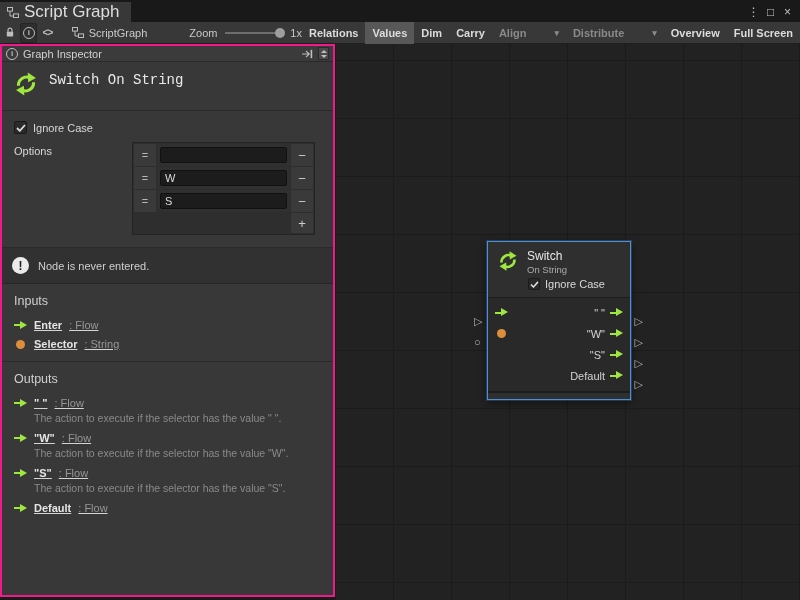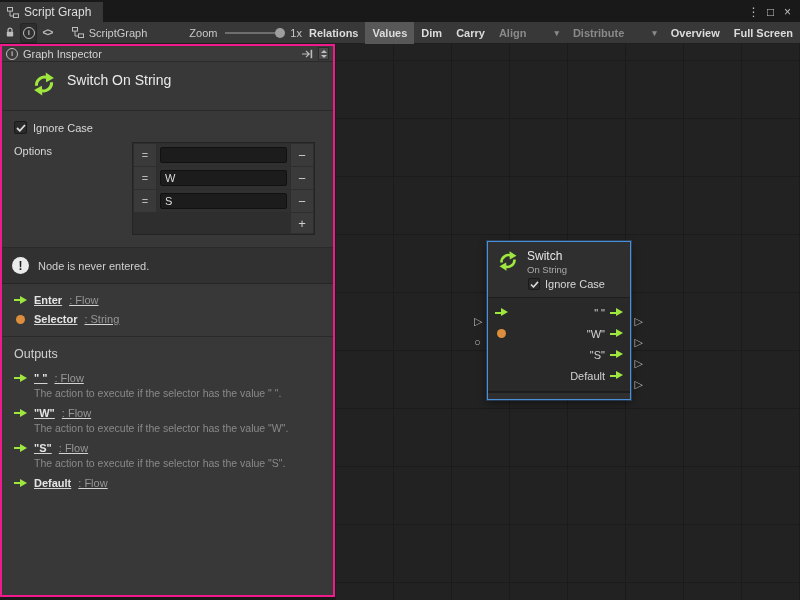--- a/index.html
+++ b/index.html
@@ -3,21 +3,21 @@
 <meta charset="utf-8">
 <style>
   * { margin:0; padding:0; box-sizing:border-box; }
   html,body { width:800px; height:600px; overflow:hidden; background:#191919;
     font-family:"Liberation Sans", sans-serif; -webkit-font-smoothing:antialiased; }
   .window { width:800px; height:600px; display:flex; flex-direction:column; background:#191919; }
 
   
   .titlebar { height:22px; display:flex; align-items:flex-end; background:#191919; flex:0 0 22px; }
   .tab { height:20px; background:#383838; display:flex; align-items:center; gap:5px;
-    padding:0 12px 0 7px; font-size:12px; color:#DEDEDE; cursor:pointer; }
+    padding:0 12px 0 7px; font-size:17px; color:#DEDEDE; cursor:pointer; }
   .win-controls { margin-left:auto; display:flex; align-items:center; gap:2px; padding:0 5px 3px 0;
     color:#C2C2C2; font-size:12px; }
   .win-controls span { width:15px; text-align:center; cursor:pointer; line-height:14px; }
 
   
   .toolbar { height:22px; flex:0 0 22px; background:#383838; border-bottom:1px solid #1F1F1F;
     display:flex; align-items:center; font-size:11px; color:#C8C8C8; }
   .tb-icon-btn { width:24px; height:20px; margin:1px 0 1px 2px; display:flex; align-items:center;
     justify-content:center; cursor:pointer; border-radius:2px; }
   .tb-icon-btn.pressed { background:#2E2E2E; border:1px solid #252525; }
@@ -43,22 +43,22 @@
   .inspector { width:335px; flex:0 0 335px; height:553px; background:#383838;
     border:2px solid #F01A8C; overflow:hidden; font-size:11px; color:#D4D4D4; }
   .insp-header { height:16px; display:flex; align-items:center; gap:5px; padding:0 4px;
     background:#3B3B3B; border-bottom:1px solid #2A2A2A; font-size:11px; color:#D2D2D2; }
   .insp-header .grow { flex:1; }
   .mini-scroll { width:11px; height:13px; background:#4A4A4A; border:1px solid #2C2C2C;
     display:flex; flex-direction:column; align-items:center; justify-content:center; gap:2px; cursor:pointer; }
   .tri-up { width:0; height:0; border-left:3px solid transparent; border-right:3px solid transparent; border-bottom:3px solid #BDBDBD; }
   .tri-down { width:0; height:0; border-left:3px solid transparent; border-right:3px solid transparent; border-top:3px solid #BDBDBD; }
 
-  .insp-title { display:flex; align-items:flex-start; gap:9px; padding:8px 28px 12px;
-    border-bottom:1px solid #2A2A2A; }
+  .insp-title { display:flex; align-items:flex-start; gap:9px; padding:8px 10px 12px;
+    border-bottom:1px solid #2A2A2A;font-family:Liberation Mono, monospace; }
   .insp-title-text { font-size:14px; color:#EAEAEA; padding-top:2px; }
 
   .insp-controls { padding:10px 12px 12px; border-bottom:1px solid #2A2A2A; }
   .check-row { display:flex; align-items:center; gap:6px; color:#D8D8D8; cursor:pointer; }
   .checkbox { width:13px; height:13px; background:#2A2A2A; border:1px solid #1A1A1A; border-radius:2px;
     display:flex; align-items:center; justify-content:center; flex:0 0 13px; }
   .options-wrap { display:flex; margin-top:8px; }
   .options-label { width:118px; flex:0 0 118px; padding-top:3px; color:#D8D8D8; }
   .options-list { flex:1; background:#2E2E2E; border:1px solid #242424; padding:1px; margin-right:6px; }
   .option-row { display:flex; height:22px; margin-bottom:1px; }
@@ -260,20 +260,21 @@
           </div>
         </div>
       </div>
 
       <div class="warning">
         <span class="warn-icon">!</span>
         <span>Node is never entered.</span>
       </div>
 
       <div class="section">
+        <div class="section-title">Inputs</div>
         <div class="port-row">
           <span class="flow-arrow"></span>
           <span class="pname">Enter</span>
           <span class="ptype">: Flow</span>
         </div>
         <div class="port-row">
           <span class="string-dot"></span>
           <span class="pname">Selector</span>
           <span class="ptype">: String</span>
         </div>

